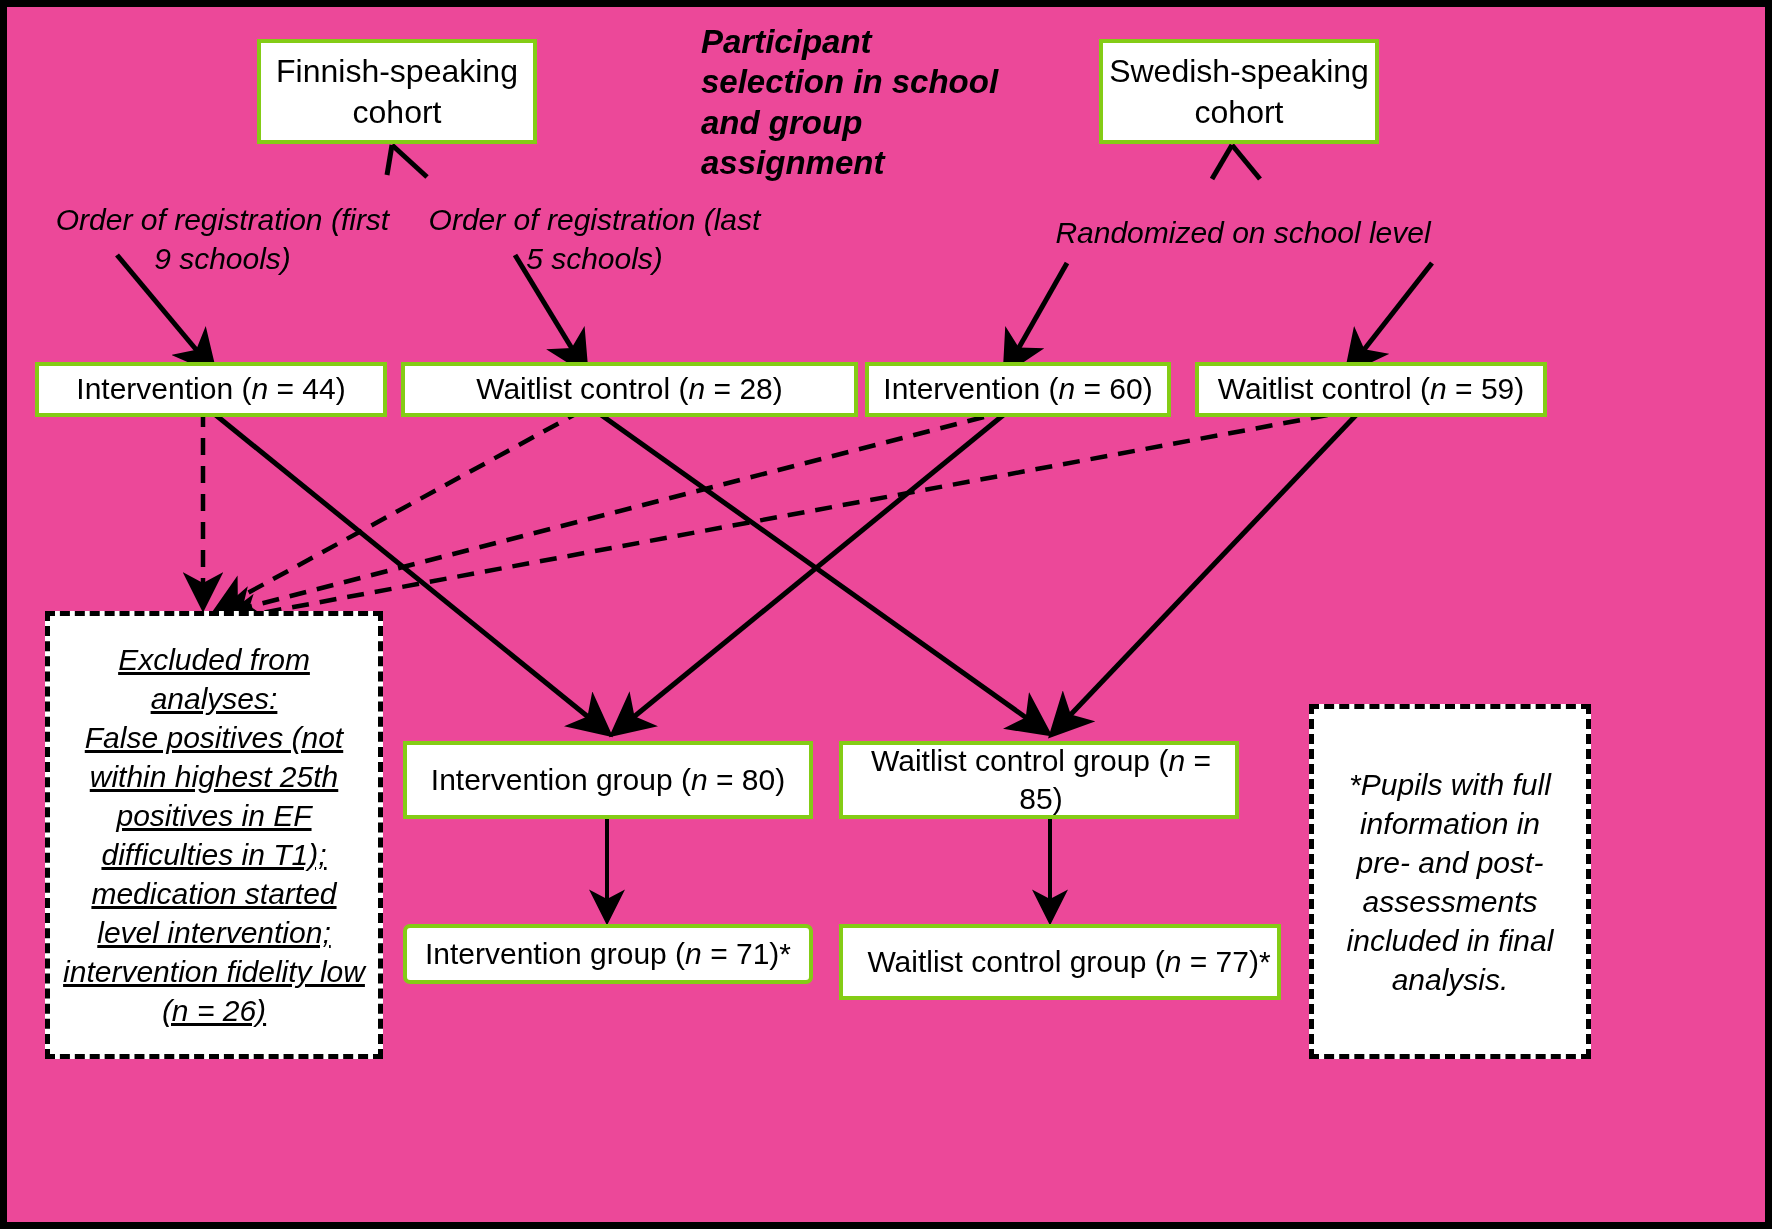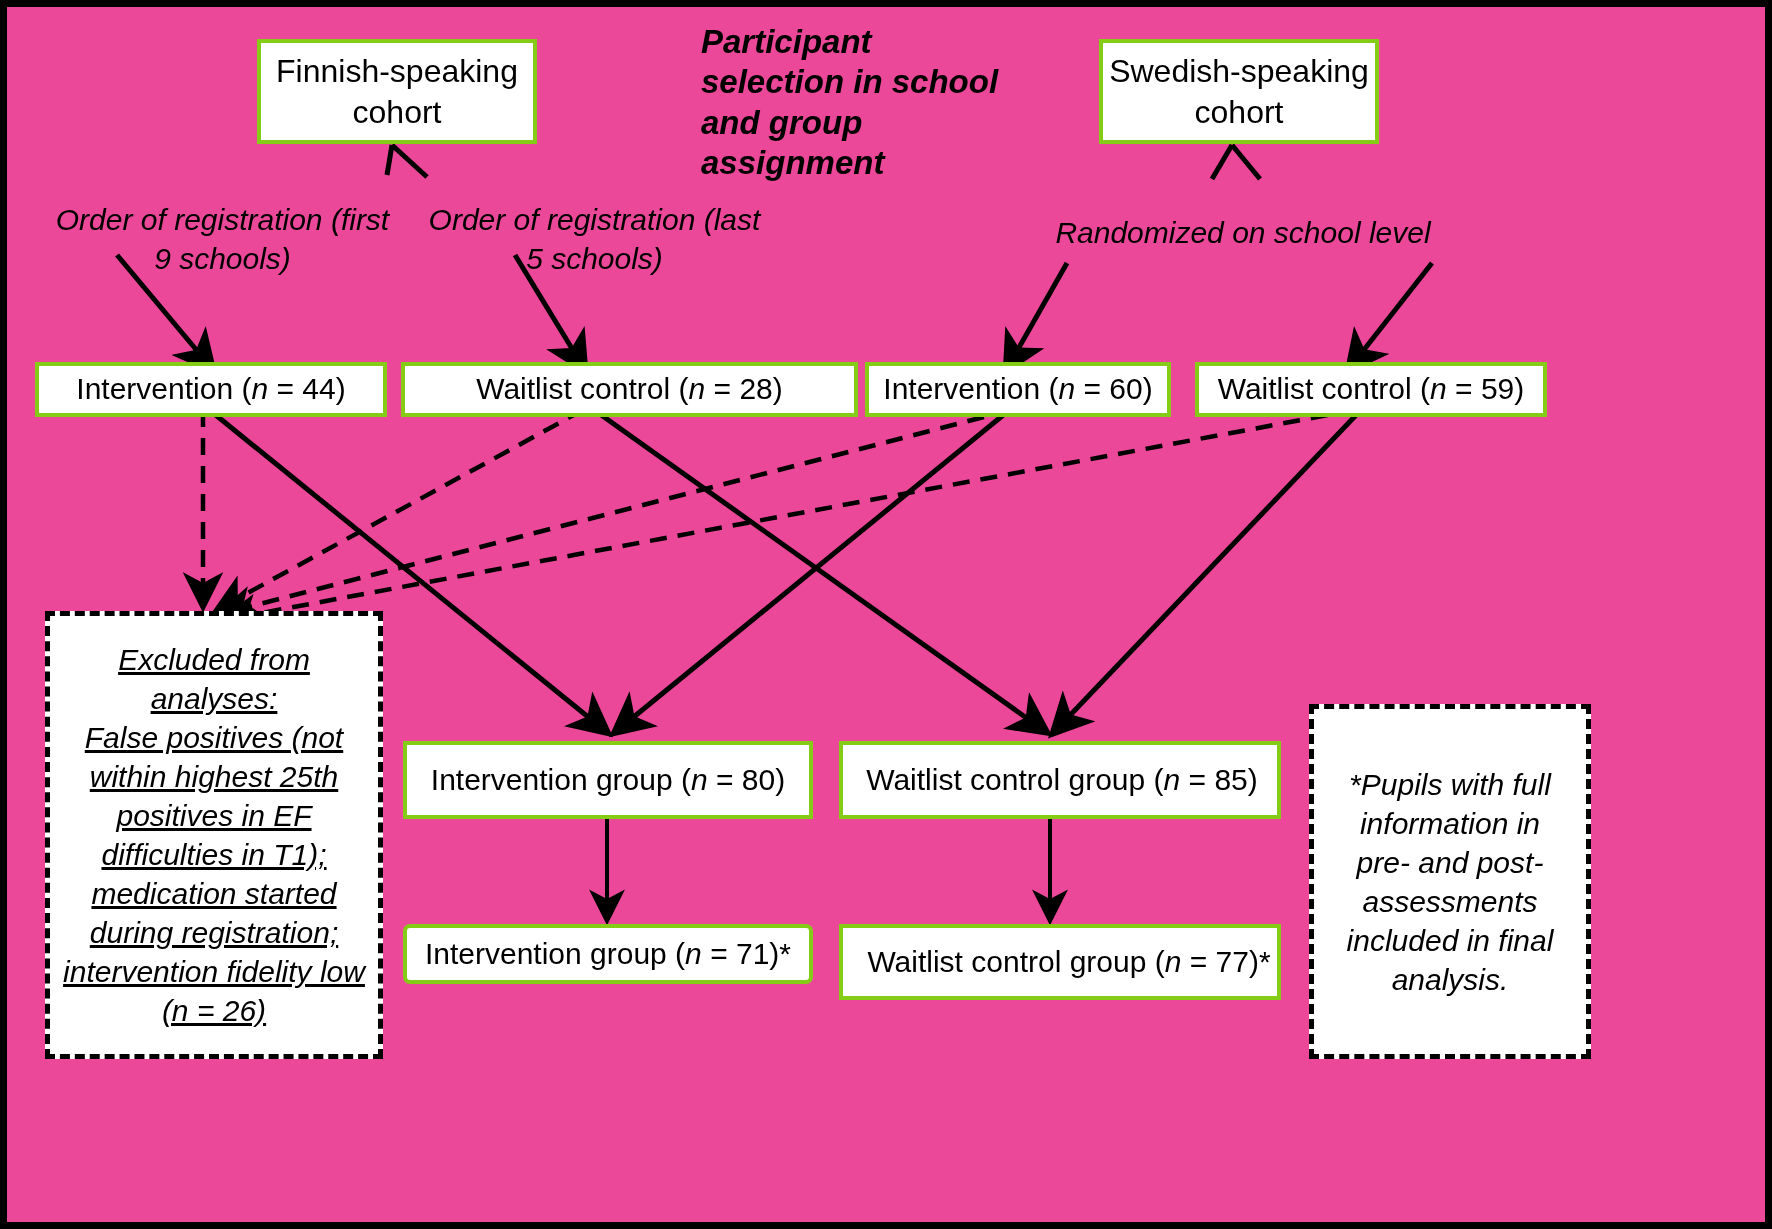--- a/index.html
+++ b/index.html
@@ -150,41 +150,41 @@
   </div>
 
   <div class="node" style="left:1188px;top:355px;width:352px;height:55px;">
     <span>Waitlist control (<i class="ital">n</i> = 59)</span>
   </div>
 
   <div class="node" style="left:396px;top:734px;width:410px;height:78px;">
     <span>Intervention group (<i class="ital">n</i> = 80)</span>
   </div>
 
-  <div class="node" style="left:832px;top:734px;width:442px;height:78px;padding-left:10px;">
+  <div class="node" style="left:832px;top:734px;width:400px;height:78px;padding-left:10px;">
     <span>Waitlist control group (<i class="ital">n</i> = 85)</span>
   </div>
 
   <div class="node" style="left:396px;top:917px;width:410px;height:60px;border-radius:7px;">
     <span>Intervention group (<i class="ital">n</i> = 71)*</span>
   </div>
 
   <div class="node" style="left:832px;top:917px;width:442px;height:76px;padding-left:24px;">
     <span>Waitlist control group (<i class="ital">n</i> = 77)*</span>
   </div>
 
   <div class="dashed" style="left:38px;top:604px;width:338px;height:448px;text-decoration:underline;">
     <div>
       <span class="note-txt">Excluded from analyses:</span>
       <span class="note-txt">False positives (not</span>
       <span class="note-txt">within highest 25th</span>
       <span class="note-txt">positives in EF</span>
       <span class="note-txt">difficulties in T1);</span>
       <span class="note-txt">medication started</span>
-      <span class="note-txt">during registration;</span>
+      <span class="note-txt">level intervention;</span>
       <span class="note-txt">intervention fidelity low</span>
       <span class="note-txt">(n = 26)</span>
     </div>
   </div>
 
   <div class="dashed" style="left:1302px;top:697px;width:282px;height:355px;">
     <div>
       <span class="note-txt">*Pupils with full</span>
       <span class="note-txt">information in</span>
       <span class="note-txt">pre- and post-</span>

